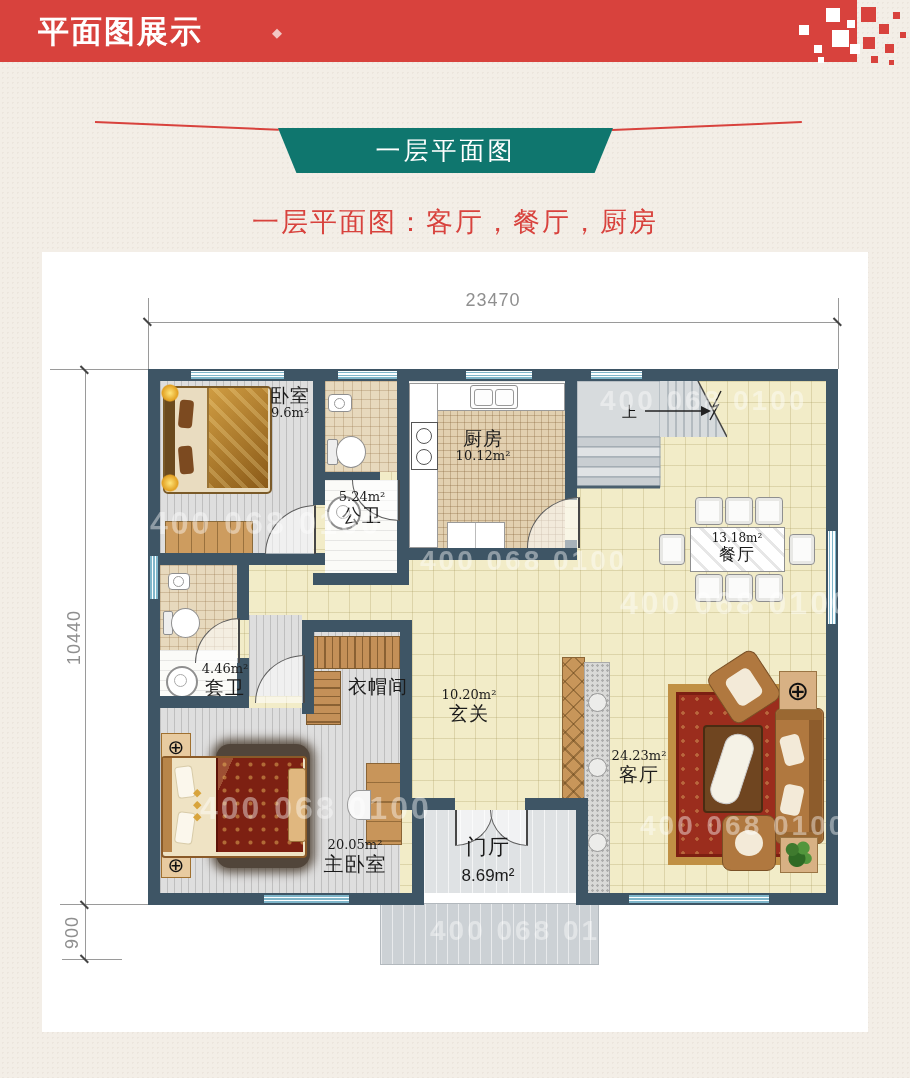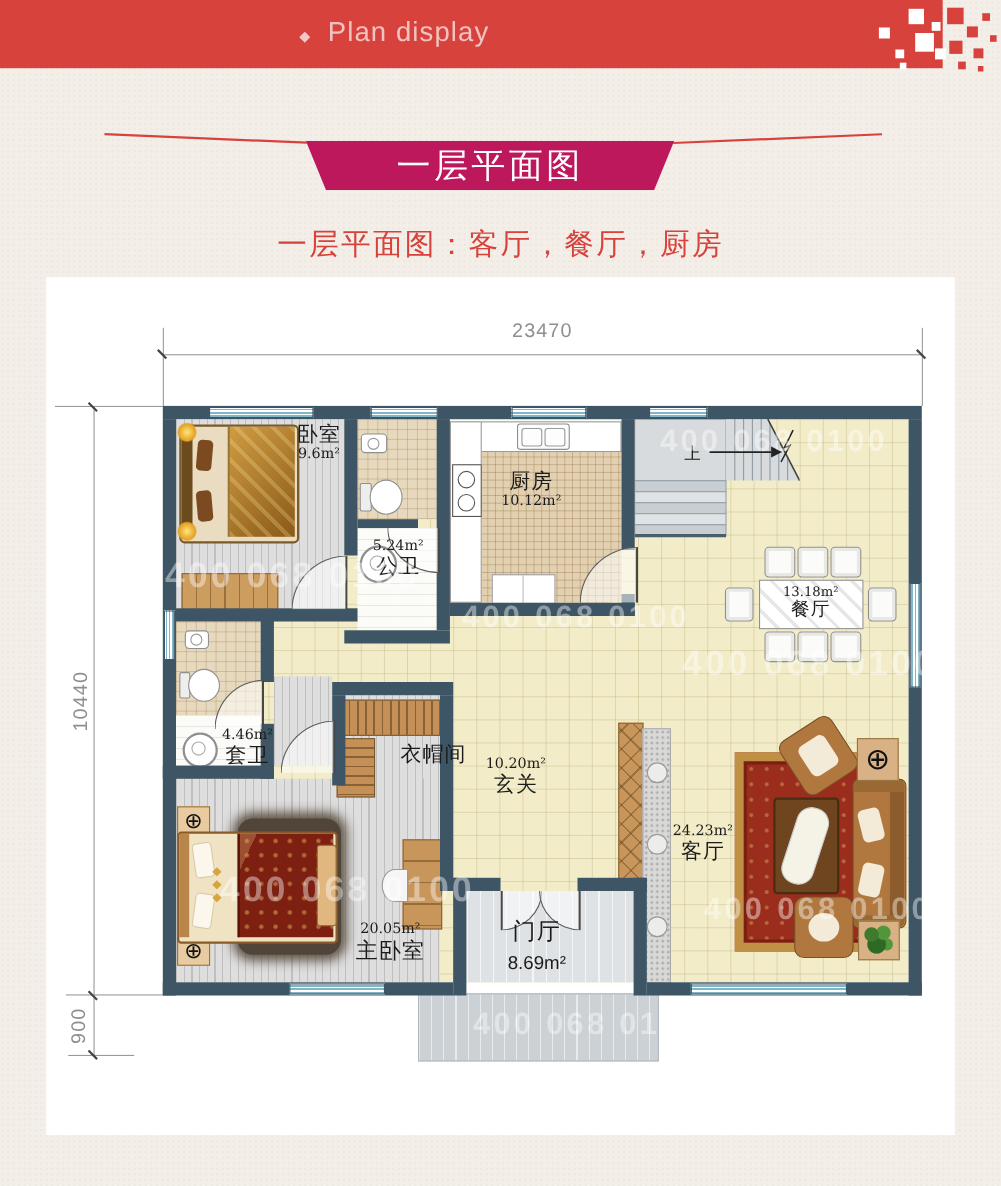--- a/index.html
+++ b/index.html
@@ -10,24 +10,24 @@
        background-size:5px 5px;}
   .abs{position:absolute}
   
   .banner{position:absolute;left:0;top:0;width:857px;height:62px;background:#d8423d}
   .banner .t-zh{position:absolute;left:38px;top:11px;font-size:31px;font-weight:bold;color:#fff;letter-spacing:2px}
   .banner .diamond{position:absolute;left:272px;top:25px;font-size:13px;color:#f2c7c4}
   .banner .t-en{position:absolute;left:298px;top:15px;font-size:25px;color:#f0c3c0;letter-spacing:1px}
   .sq{position:absolute}
   
   .ribbon-line{position:absolute;height:2px;background:#d8423d}
-  .ribbon{position:absolute;left:278px;top:128px;width:335px;height:45px;background:#be185d;
+  .ribbon{position:absolute;left:278px;top:128px;width:335px;height:45px;background:#0f766e;
           clip-path:polygon(0 0,100% 0,94.5% 100%,5.5% 100%);
           display:flex;align-items:center;justify-content:center;
-          color:#fff;font-size:31px;letter-spacing:3px}
+          color:#fff;font-size:25px;letter-spacing:3px}
   .subtitle{position:absolute;left:42px;top:204px;width:826px;text-align:center;
             color:#d8423d;font-size:27px;font-weight:500;letter-spacing:2px}
   
   .card{position:absolute;left:42px;top:252px;width:826px;height:780px;background:#ffffff}
   .wall{position:absolute;background:#3e5565}
   .f-cream{position:absolute;background:#f2ecc8;
      background-image:linear-gradient(rgba(165,152,90,.28) 1px,transparent 1px),
                       linear-gradient(90deg,rgba(165,152,90,.28) 1px,transparent 1px);
      background-size:21px 21px}
   .f-gray{position:absolute;background:#dedede;
@@ -67,22 +67,22 @@
   .chair{position:absolute;width:26px;height:26px;background:#fbfbfa;border:1.5px solid #8f8f8f;
          border-radius:4px;box-shadow:inset 0 0 0 3px #e8e8e5}
   .crosshair{display:flex;align-items:center;justify-content:center;color:#111}
   .wm{position:absolute;color:rgba(255,255,255,.42);font-weight:bold;letter-spacing:3px;
       z-index:60;pointer-events:none;white-space:nowrap}
 </style>
 </head>
 <body>
 
 <div class="banner">
+  <span class="t-zh">平面图展示</span>
   <span class="diamond">◆</span>
-  <span class="t-en">Plan display</span>
 </div>
 <div>
   <div class="sq" style="left:799px;top:25px;width:10px;height:10px;background:#fff"></div>
   <div class="sq" style="left:814px;top:45px;width:8px;height:8px;background:#fff"></div>
   <div class="sq" style="left:826px;top:8px;width:14px;height:14px;background:#fff"></div>
   <div class="sq" style="left:832px;top:30px;width:17px;height:17px;background:#fff"></div>
   <div class="sq" style="left:818px;top:57px;width:6px;height:6px;background:#fff"></div>
   <div class="sq" style="left:847px;top:20px;width:8px;height:8px;background:#fff"></div>
   <div class="sq" style="left:850px;top:44px;width:10px;height:10px;background:#fff"></div>
   <div class="sq" style="left:861px;top:7px;width:15px;height:15px;background:#d8423d"></div>
@@ -350,21 +350,21 @@
       <span class="area">10.12m²</span>
   </div>
   <div class="rlabel" style="left:696px;top:532px;width:82px">
     <span class="area" style="font-size:12px">13.18m²</span>
     <span class="name" style="font-size:17px">餐厅</span>
   </div>
   <div class="rlabel" style="left:192px;top:662px;width:66px">
     <span class="area">4.46m²</span>
       <span class="name">套卫</span>
   </div>
-  <div class="rlabel" style="left:356px;top:676px;width:76px">
+  <div class="rlabel" style="left:340px;top:676px;width:76px">
     <span class="name">衣帽间</span>
   </div>
   <div class="rlabel" style="left:428px;top:688px;width:82px">
     <span class="area">10.20m²</span>
       <span class="name">玄关</span>
   </div>
   <div class="rlabel" style="left:598px;top:749px;width:82px">
     <span class="area">24.23m²</span>
       <span class="name">客厅</span>
   </div>

